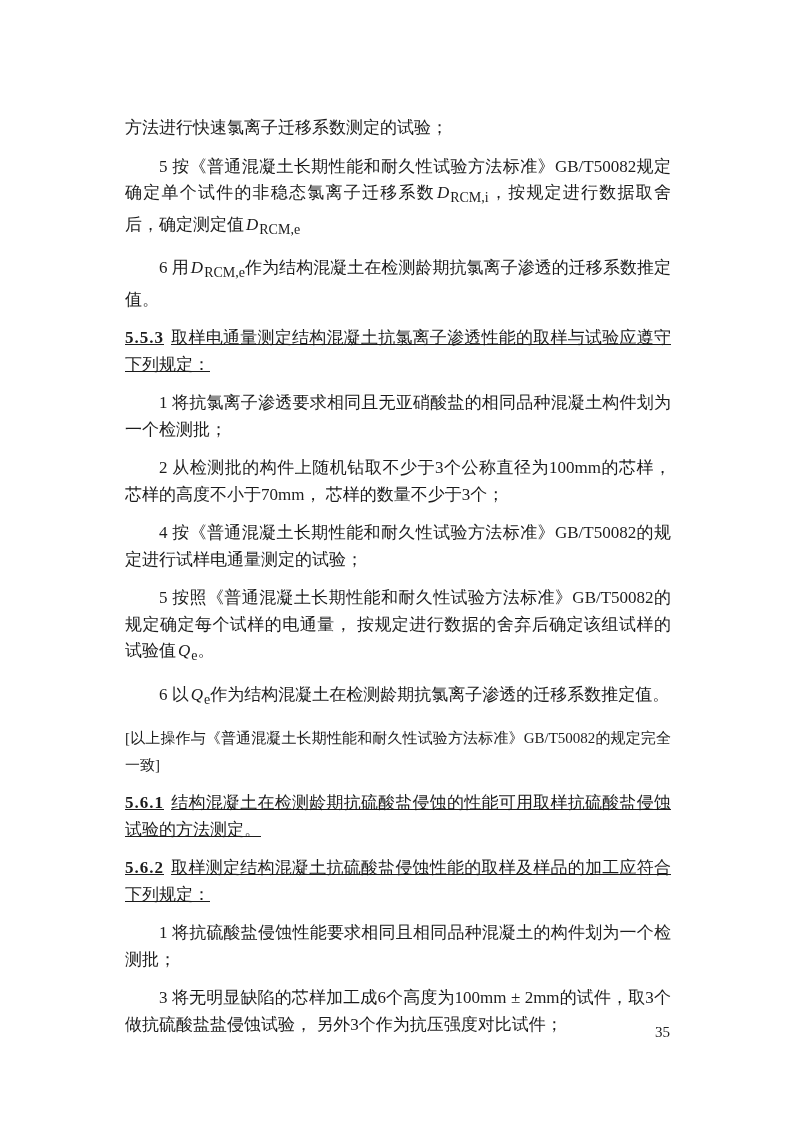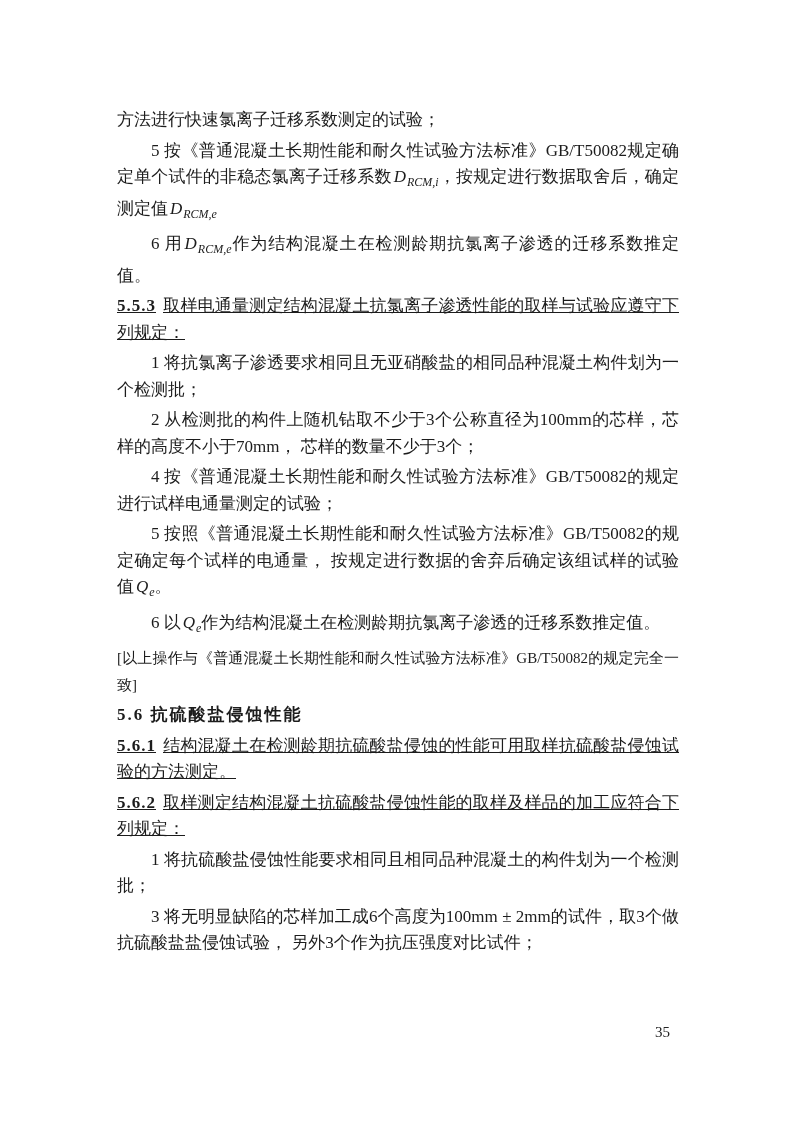--- a/index.html
+++ b/index.html
@@ -3,36 +3,36 @@
 <meta charset="utf-8">
 <style>
   html,body{margin:0;padding:0;background:#9a9a9a;}
   .page{
     width:794px;height:1123px;background:#ffffff;position:relative;
     overflow:hidden;margin:0 auto;
     font-family:"Liberation Serif","DejaVu Serif",serif;
     color:#1c1c1c;
   }
   .content{position:absolute;left:113px;top:103px;width:570px;}
-  .content p{margin:4px;font-size:17px;line-height:26.5px;text-align:justify;}
+  .content p{margin:12px;font-size:17px;line-height:26.5px;text-align:justify;}
   .cont-line{line-height:30px;}
   .f-item5{line-height:37px;text-indent:2em;}
   .f-item6{line-height:30px;margin-top:10px;text-indent:2em;}
   .note1{line-height:30px;margin-top:8px;text-indent:2em;}
   .clause{line-height:27px;margin-top:5px;text-decoration:underline;}
   .clause .cnum{font-weight:bold;padding-right:7px;letter-spacing:1px;}
   .item{text-indent:2em;}
   .q-item{line-height:27px;margin-top:12px;text-indent:2em;}
   .note2{font-size:15px !important;line-height:26px;margin-top:14px;}
   .heading{
     font-size:19px;font-weight:bold;text-align:center;
     margin:24px 0 14px 0;line-height:26px;letter-spacing:2px;
   }
   .mvar{font-style:italic;padding:0 1px 0 2px;}
-  .msub{font-style:italic;font-size:12px;vertical-align:-4px;letter-spacing:0;}
+  .msub{font-size:14px;vertical-align:-4px;letter-spacing:0;}
   .pageno{
     position:absolute;left:655px;top:1024px;
     font-size:15px;color:#222;font-family:"Liberation Serif","DejaVu Serif",serif;
   }
 </style>
 </head>
 <body>
 
 <div class="page">
   <div class="content">
@@ -49,21 +49,20 @@
     <p class="item">1 将抗氯离子渗透要求相同且无亚硝酸盐的相同品种混凝土构件划为一个检测批；</p>
     <p class="item">2 从检测批的构件上随机钻取不少于3个公称直径为100mm的芯样，芯样的高度不小于70mm， 芯样的数量不少于3个；</p>
     <p class="item">4  按《普通混凝土长期性能和耐久性试验方法标准》GB/T50082的规定进行试样电通量测定的试验；</p>
 
     <p class="item"><span>5 按照《普通混凝土长期性能和耐久性试验方法标准》GB/T50082的规定确定每个试样的电通量， 按规定进行数据的舍弃后确定该组试样的试验值</span><span class="mvar">Q</span><span class="msub">e</span><span>。</span></p>
 
     <p class="q-item"><span>6 以</span><span class="mvar">Q</span><span class="msub">e</span><span>作为结构混凝土在检测龄期抗氯离子渗透的迁移系数推定值。</span></p>
 
     <p class="note2">[以上操作与《普通混凝土长期性能和耐久性试验方法标准》GB/T50082的规定完全一致]</p>
 
-    <p class="heading">5.6 抗硫酸盐侵蚀性能</p>
 
     <p class="clause"><span class="cnum">5.6.1</span><span>结构混凝土在检测龄期抗硫酸盐侵蚀的性能可用取样抗硫酸盐侵蚀试验的方法测定。</span></p>
 
     <p class="clause"><span class="cnum">5.6.2</span><span>取样测定结构混凝土抗硫酸盐侵蚀性能的取样及样品的加工应符合下列规定：</span></p>
 
     <p class="item">1 将抗硫酸盐侵蚀性能要求相同且相同品种混凝土的构件划为一个检测批；</p>
     <p class="item">3 将无明显缺陷的芯样加工成6个高度为100mm ± 2mm的试件，取3个做抗硫酸盐盐侵蚀试验， 另外3个作为抗压强度对比试件；</p>
 
   </div>
 

